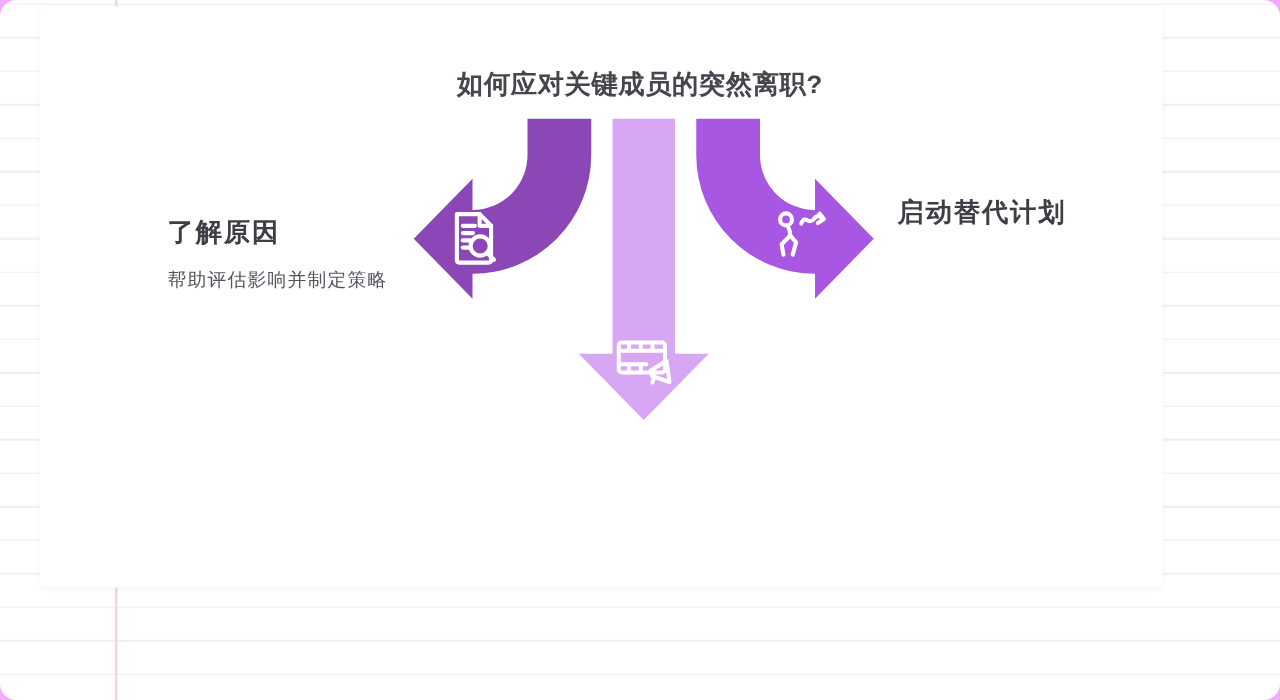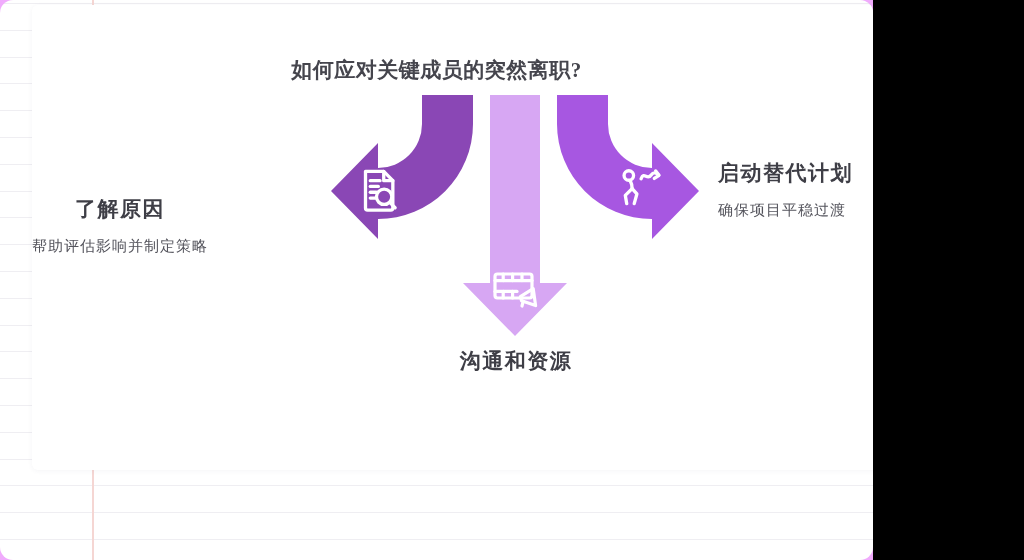--- a/index.html
+++ b/index.html
@@ -1,21 +1,21 @@
 <!DOCTYPE html>
 <html><head>
 <meta charset="utf-8">
 <style>
   html,body{margin:0;padding:0;background:#000;}
   .stage{
     position:relative;
-    width:873px;height:560px;
+    width:1024px;height:560px;
     background:#f0abfc;
     overflow:hidden;
-    font-family:Liberation Serif, serif;
+    font-family:Liberation Mono, monospace;
   }
   
   .paper{
     position:absolute;inset:0;
     border-radius:13px;
     background-color:#ffffff;
     background-image:repeating-linear-gradient(to bottom,#efeef2 0px,#efeef2 1px,transparent 1px,transparent 26.8px);
     background-position:0 3px;
     overflow:hidden;
   }
@@ -42,21 +42,21 @@
   .icon-media{left:488px;top:261px;width:56px;height:56px;}
   .branch-text{position:absolute;}
   .branch-text .b-title{
     font-size:21px;line-height:26px;font-weight:700;
     color:#3e3e46;letter-spacing:1.5px;white-space:nowrap;
   }
   .branch-text .b-desc{
     font-size:15px;line-height:26px;font-weight:400;
     color:#54545c;letter-spacing:1px;margin-top:11px;white-space:nowrap;
   }
-  .branch-left{right:665px;top:176px;text-align:center;margin-top:20px;}
+  .branch-left{right:714px;top:176px;text-align:left;}
   .branch-right{left:718px;top:160px;text-align:left;}
   .branch-down{left:516px;top:348px;transform:translateX(-50%);text-align:center;}
 </style>
 </head>
 <body>
 
 <div class="stage">
   <div class="paper">
     <div class="margin-line"></div>
     <div class="card"></div>
@@ -105,20 +105,18 @@
       </g>
     </svg>
 
     <div class="branch-text branch-left">
       <div class="b-title">了解原因</div>
       <div class="b-desc">帮助评估影响并制定策略</div>
     </div>
 
     <div class="branch-text branch-right">
       <div class="b-title">启动替代计划</div>
-      <div class="b-desc">确保项目平稳过渡</div>
     </div>
 
     <div class="branch-text branch-down">
-      <div class="b-title">沟通和资源</div>
     </div>
   </div>
 </div>
 
 </body></html>

